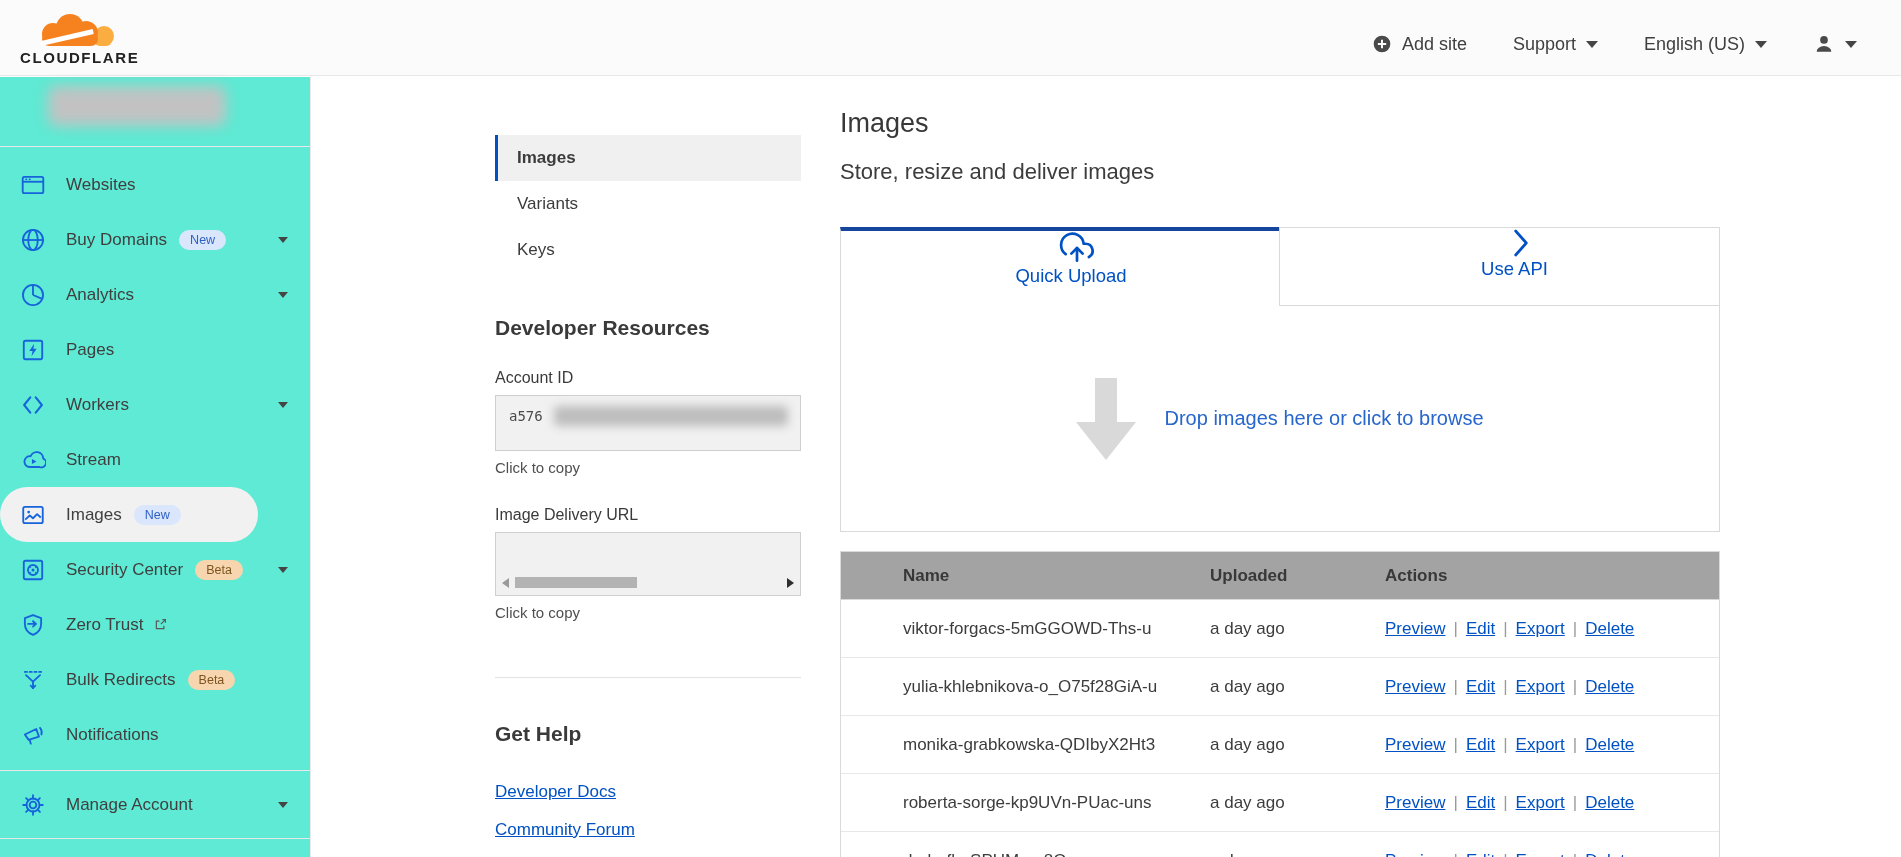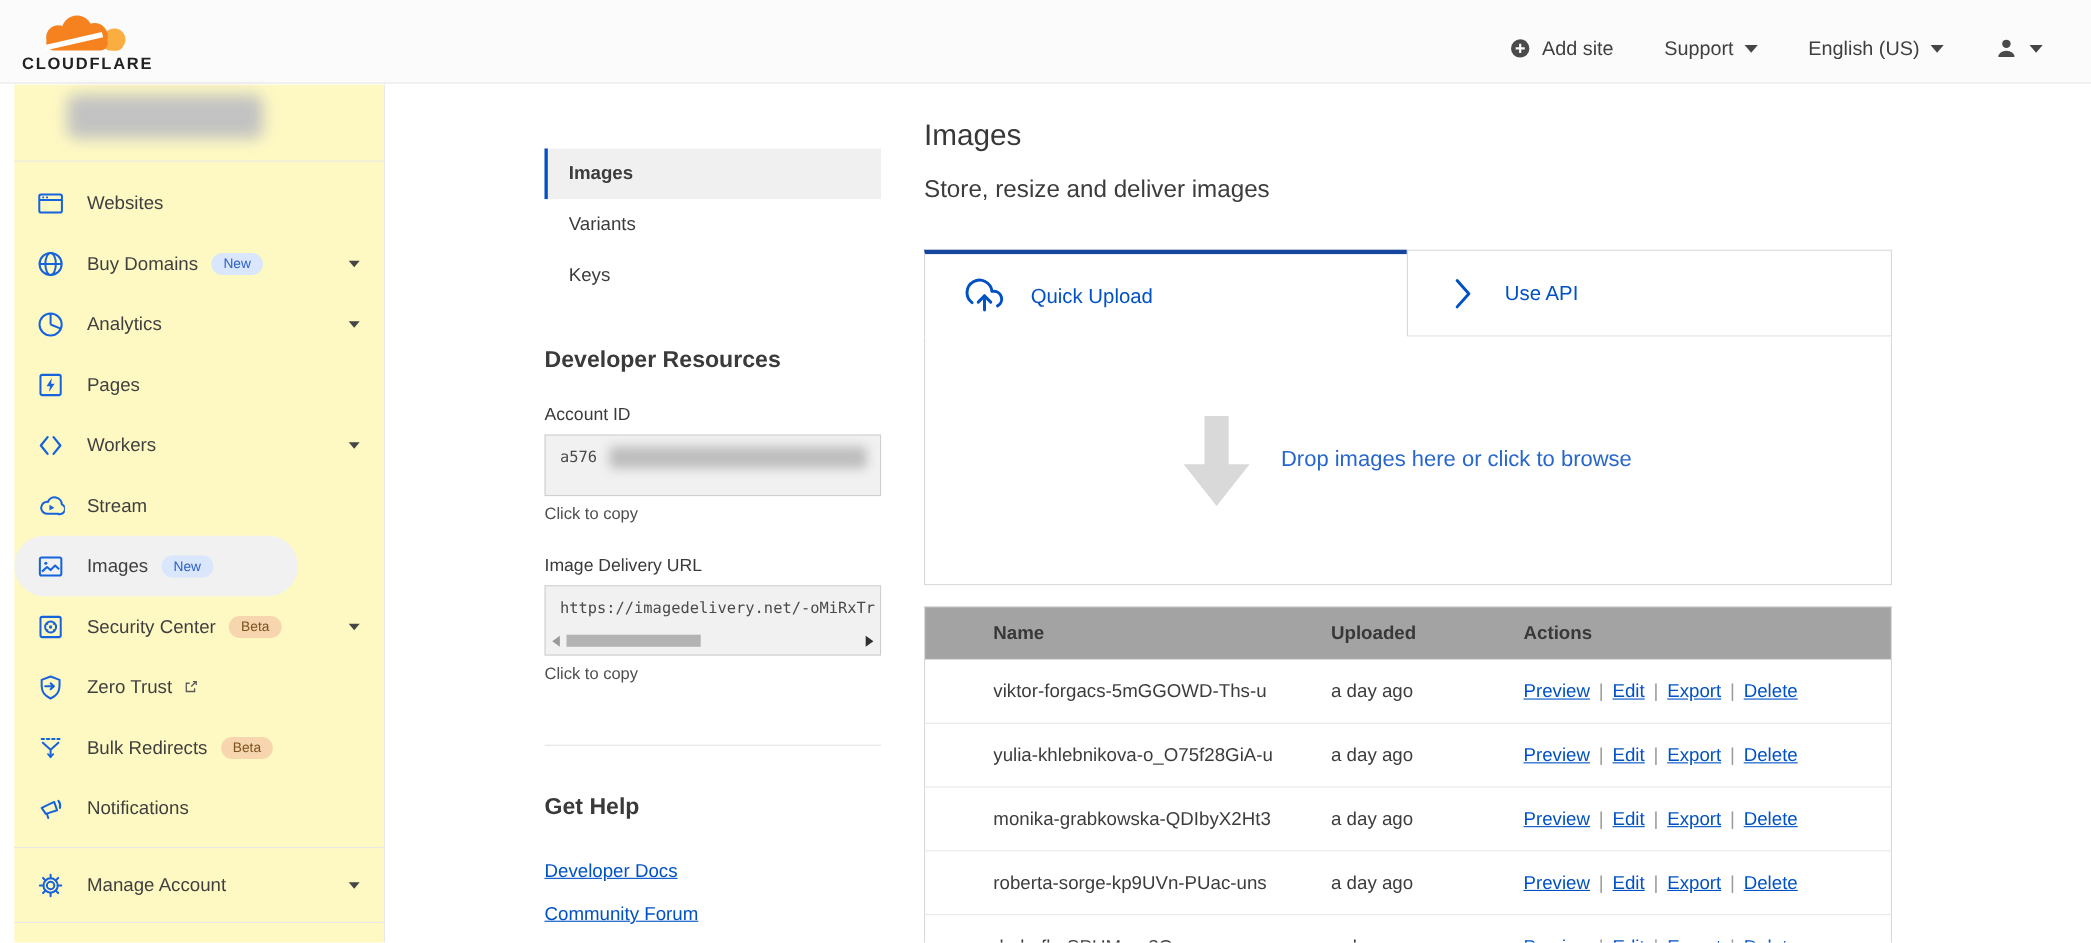--- a/index.html
+++ b/index.html
@@ -11,22 +11,22 @@
   .header { position:absolute; top:0; left:0; width:1901px; height:76px;
             background:#fbfbfb; border-bottom:1px solid #e8e8e8; }
   .logo { position:absolute; left:20px; top:8px; }
   .hdr-right { position:absolute; right:44px; top:0; height:88px; display:flex; align-items:center; gap:46px; }
   .hdr-item { display:flex; align-items:center; gap:10px; font-size:18px; color:#3f3f3f; cursor:pointer; }
   .caret { width:0; height:0; border-left:6px solid transparent; border-right:6px solid transparent;
            border-top:7px solid #454545; }
   .caret.sm { border-left-width:5px; border-right-width:5px; border-top-width:6px; }
 
   
-  .sidebar { position:absolute; top:77px; left:13px; width:337px; height:780px;
-             background:#fef9c3; border-right:1px solid #e8e8e8; }
+  .sidebar { position:absolute; top:77px; left:0; width:311px; height:780px;
+             background:#5eead4; border-right:1px solid #e8e8e8; }
   .acct-blur { position:absolute; left:48px; top:9px; width:178px; height:40px;
                background:#c2c2c2; border-radius:8px; filter:blur(7px); }
   .side-rule { height:1px; background:#e8e8e8; }
   .rule-a { position:absolute; top:69px; left:0; width:100%; }
   .nav { position:absolute; top:80px; left:0; width:100%; }
   .side-item { height:55px; display:flex; align-items:center; padding-left:20px; cursor:pointer; }
   .side-item .sicon { width:26px; height:26px; flex:0 0 26px; display:flex; align-items:center; }
   .side-item .slabel { margin-left:20px; font-size:17px; color:#3f3f3f; white-space:nowrap; }
   .side-item.selected { background:#f1f1f1; border-radius:28px; width:258px; }
   .badge { font-size:12.5px; padding:3px 11px; border-radius:11px; margin-left:12px; }
@@ -64,21 +64,21 @@
   .help-links { margin-top:36px; list-style:none; }
   .help-links li { margin-bottom:18px; line-height:20px; }
   .blue-link { color:#0051c3; font-size:17px; text-decoration:underline; cursor:pointer; }
 
   
   .page-head { position:absolute; left:840px; top:108px; }
   .page-title { font-size:27px; font-weight:400; color:#383838; line-height:30px; }
   .page-sub { margin-top:24px; font-size:22px; color:#3c3c3c; line-height:20px; }
 
   .tabs { position:absolute; left:840px; top:227px; width:880px; height:79px; display:flex; }
-  .tab { display:flex; align-items:center; font-size:18.5px; color:#0051c3; cursor:pointer; background:#fff; }
+  .tab { display:flex; align-items:center; font-size:18.5px; color:#0051c3; cursor:pointer; background:#fff;flex-direction:column; }
   .tab-active { width:439px; border-top:4px solid #16459d; border-left:1px solid #d9d9d9; }
   .tab-active .ticon { margin-left:34px; }
   .tab-active .tlabel { margin-left:22px; }
   .tab-inactive { width:441px; border:1px solid #d9d9d9; }
   .tab-inactive .ticon { margin-left:42px; }
   .tab-inactive .tlabel { margin-left:30px;text-align:center; }
 
   .panel { position:absolute; left:840px; top:306px; width:880px; height:226px;
            border:1px solid #d9d9d9; border-top:none; background:#fff; }
   .dropzone { width:100%; height:100%; display:flex; align-items:center; justify-content:center;
@@ -314,21 +314,20 @@
 
     <div class="fld-label">Account ID</div>
     <div class="copybox acct">
       <span class="mono">a576</span>
       <span class="redact"></span>
     </div>
     <div class="copy-hint">Click to copy</div>
 
     <div class="fld-label">Image Delivery URL</div>
     <div class="copybox url">
-      <span class="mono">https://imagedelivery.net/-oMiRxTr</span>
       <div class="hscroll">
         <span class="hs-larr"></span>
         <span class="hs-thumb"></span>
         <span class="hs-rarr"></span>
       </div>
     </div>
     <div class="copy-hint">Click to copy</div>
 
     <div class="sub-rule"></div>
 

